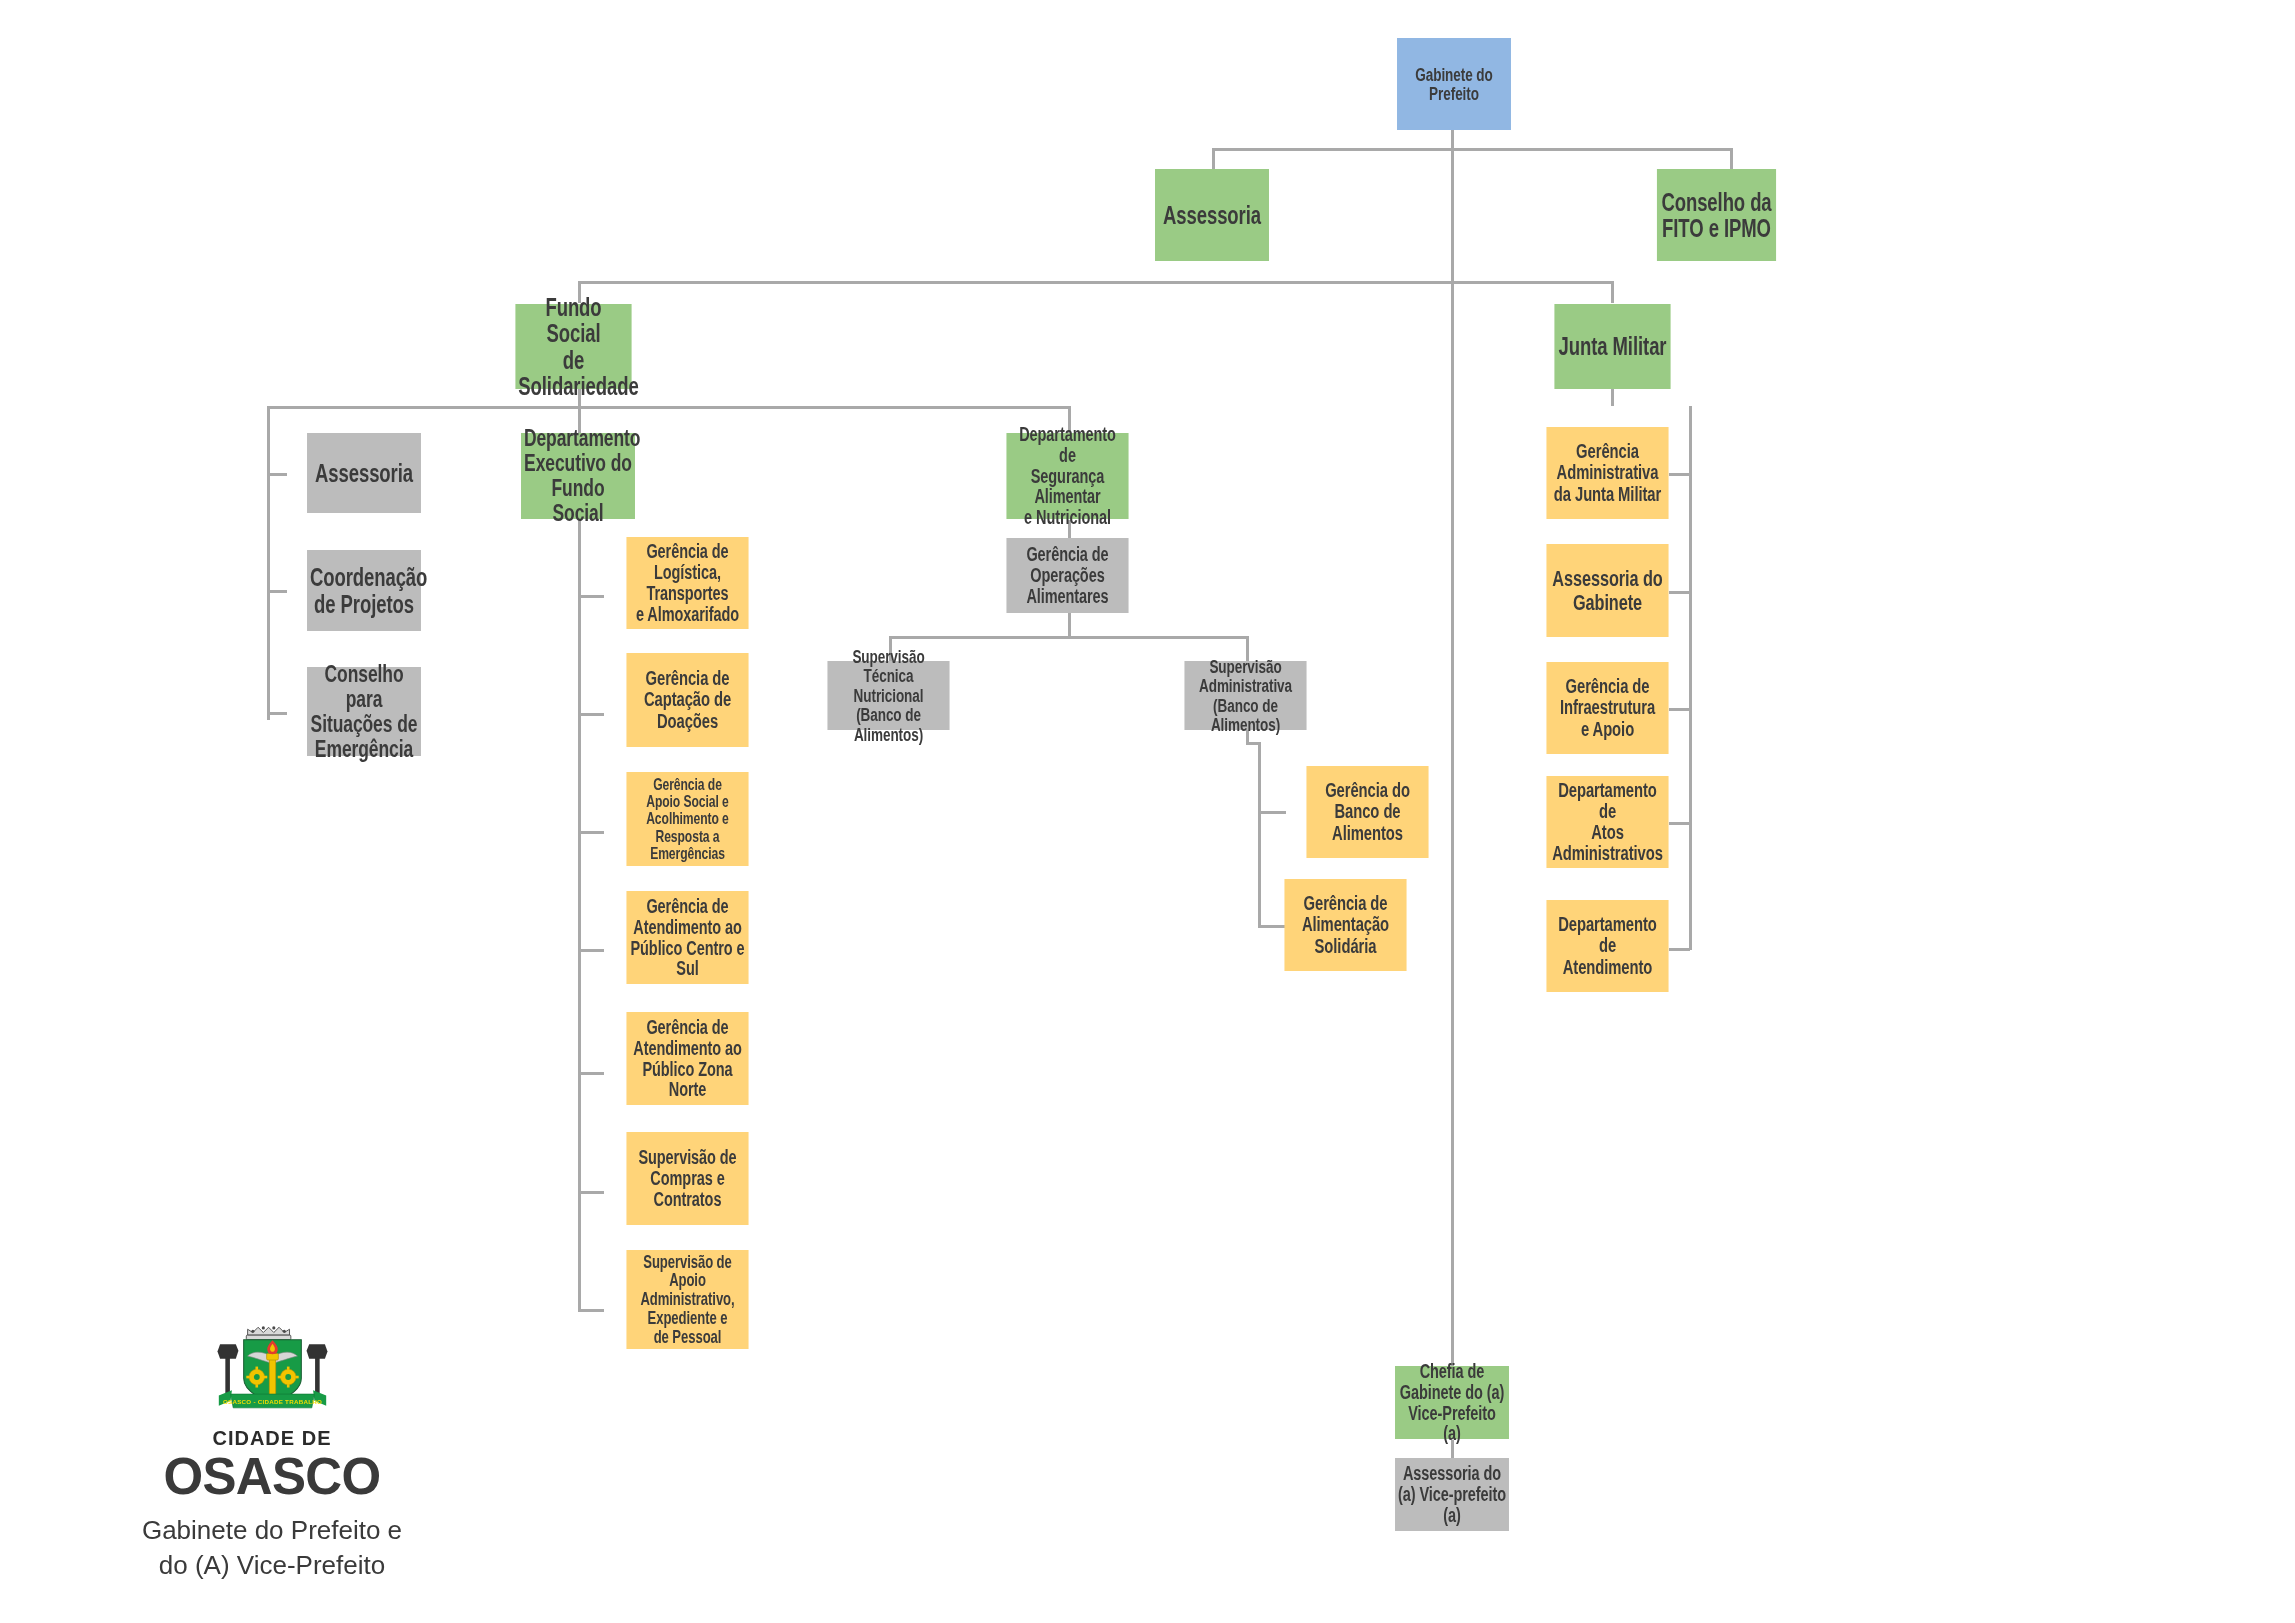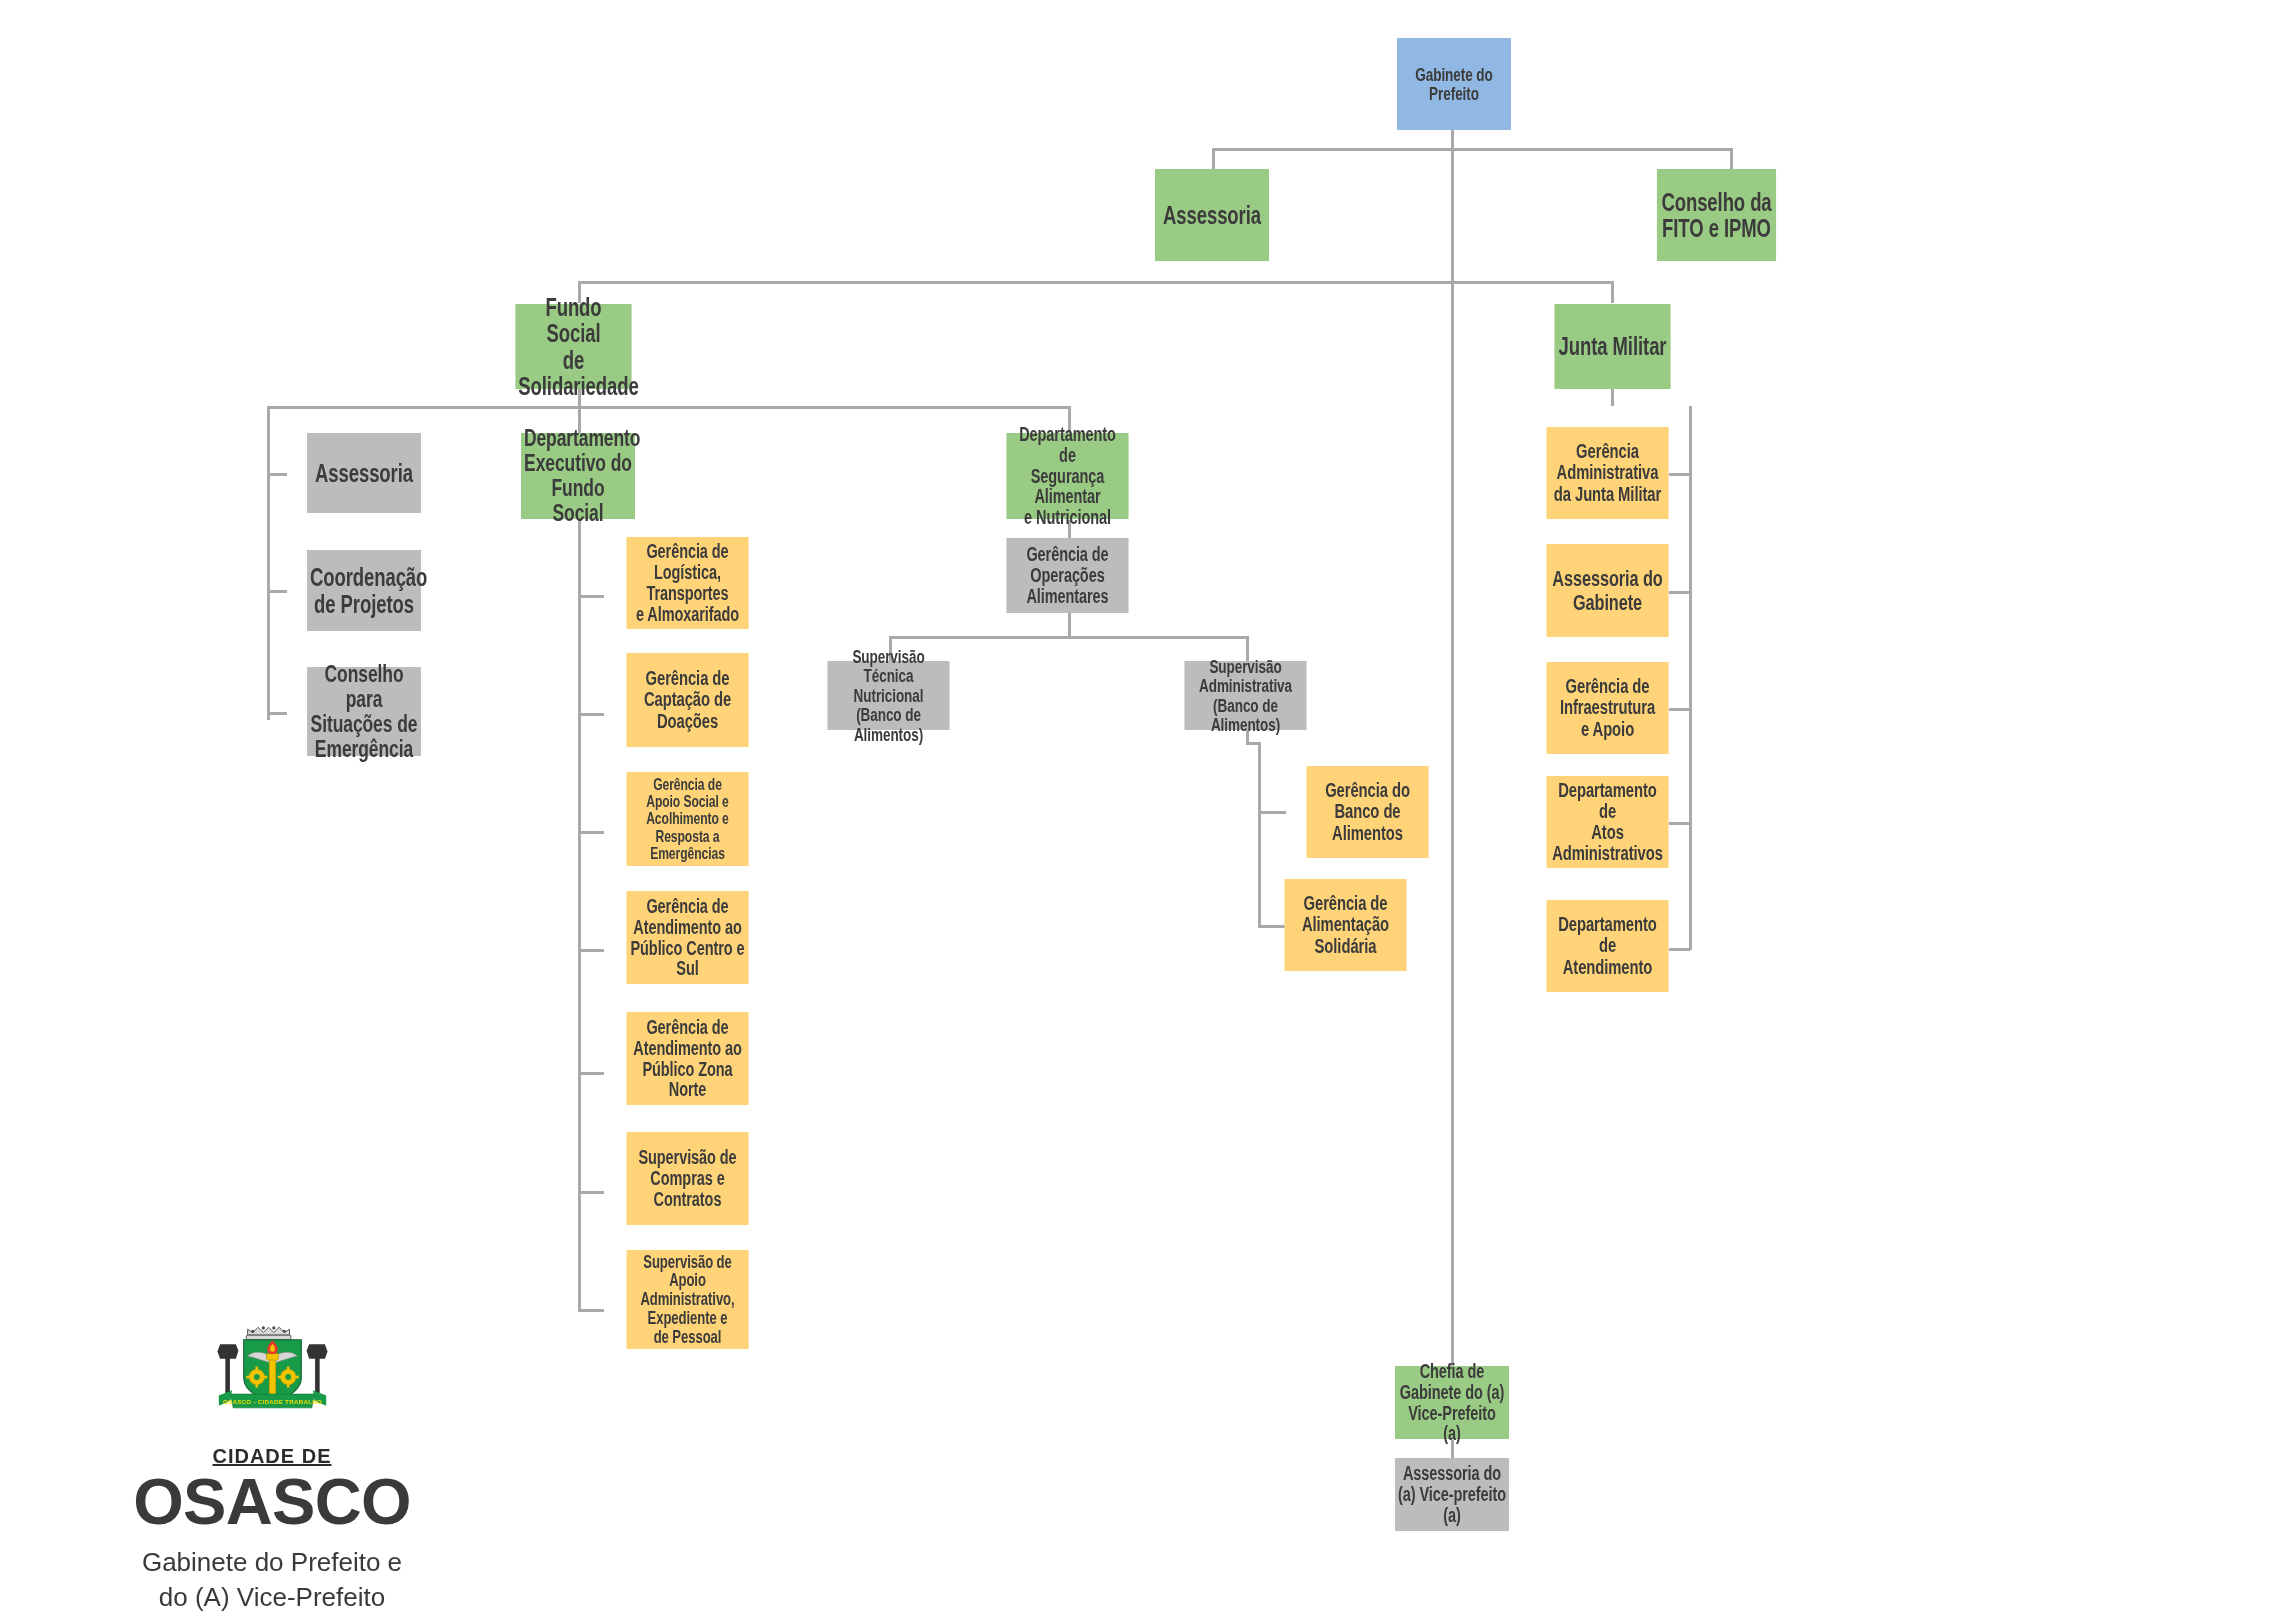--- a/index.html
+++ b/index.html
@@ -61,27 +61,26 @@
     z-index: 4;
     text-align: center;
   }
   #crest { margin: 0 auto; display: block; }
   .logo-kicker {
     font-family: "Liberation Sans", sans-serif;
     font-weight: 700;
     font-size: 20px;
     letter-spacing: 1px;
     color: #2b2b2b;
-    margin-top: 26px;
-    text-decoration: underline;
+    margin-top: 8px;
   }
   .logo-city {
     font-family: "Liberation Sans", sans-serif;
     font-weight: 700;
-    font-size: 65px;
+    font-size: 51px;
     letter-spacing: -0.7px;
     color: #3a3a3a;
     line-height: 1.0;
     margin-top: 1.3px;
   }
   .logo-sub {
     font-family: "Liberation Sans", sans-serif;
     font-weight: 400;
     font-size: 26px;
     color: #3a3a3a;

